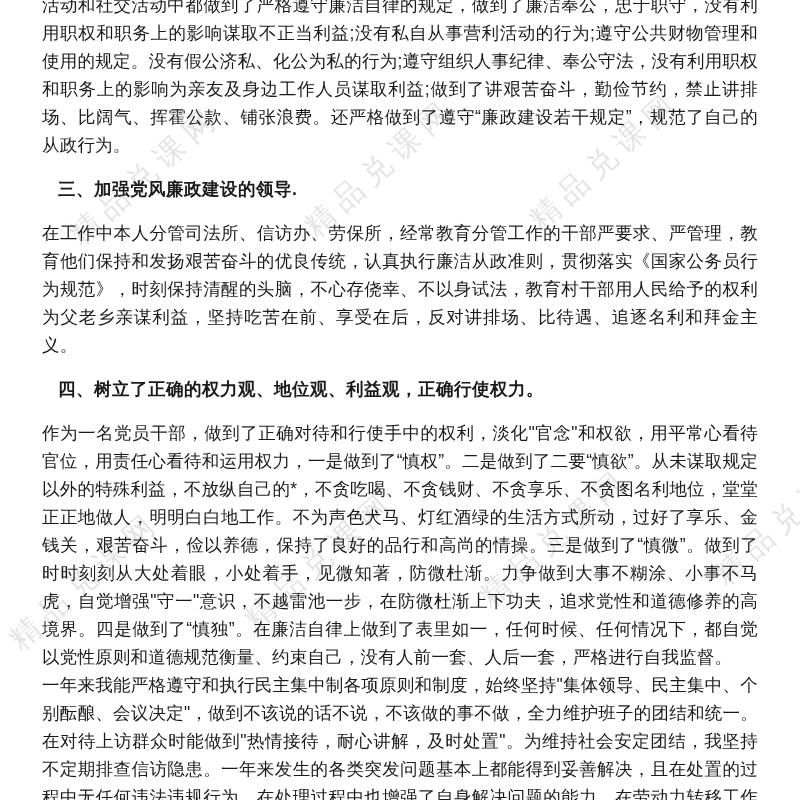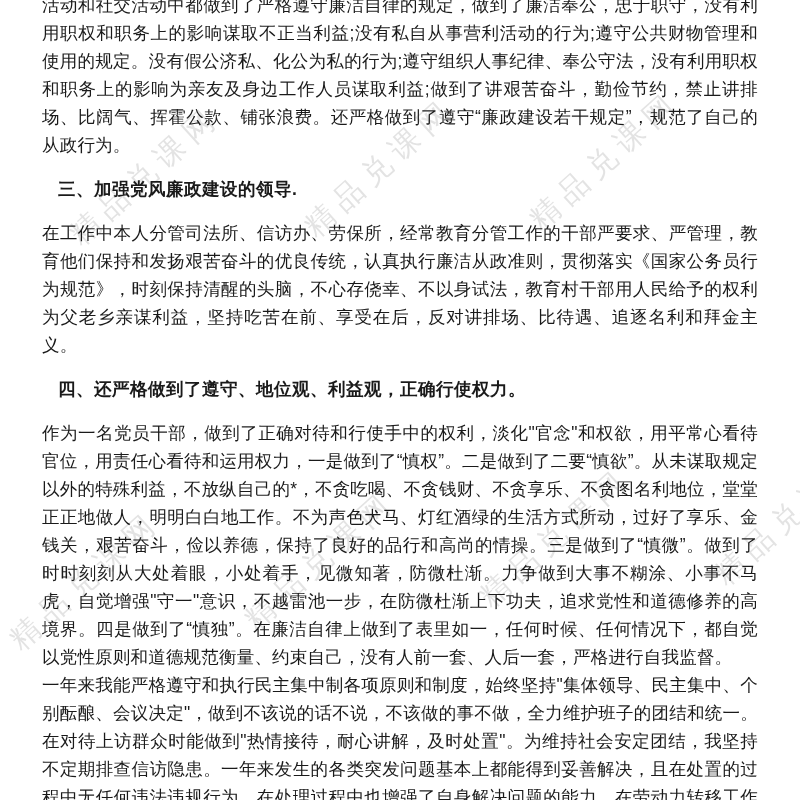--- a/index.html
+++ b/index.html
@@ -81,21 +81,21 @@
   </div>
 
   <div class="content">
 
     <p class="para">活动和社交活动中都做到了严格遵守廉洁自律的规定，做到了廉洁奉公，忠于职守，没有利用职权和职务上的影响谋取不正当利益;没有私自从事营利活动的行为;遵守公共财物管理和使用的规定。没有假公济私、化公为私的行为;遵守组织人事纪律、奉公守法，没有利用职权和职务上的影响为亲友及身边工作人员谋取利益;做到了讲艰苦奋斗，勤俭节约，禁止讲排场、比阔气、挥霍公款、铺张浪费。还严格做到了遵守“廉政建设若干规定”，规范了自己的从政行为。</p>
 
     <h3 class="heading">三、加强党风廉政建设的领导.</h3>
 
     <p class="para">在工作中本人分管司法所、信访办、劳保所，经常教育分管工作的干部严要求、严管理，教育他们保持和发扬艰苦奋斗的优良传统，认真执行廉洁从政准则，贯彻落实《国家公务员行为规范》，时刻保持清醒的头脑，不心存侥幸、不以身试法，教育村干部用人民给予的权利为父老乡亲谋利益，坚持吃苦在前、享受在后，反对讲排场、比待遇、追逐名利和拜金主义。</p>
 
-    <h3 class="heading">四、还严格做到了遵守、地位观、利益观，正确行使权力。</h3>
+    <h3 class="heading">四、树立了正确的权力观、地位观、利益观，正确行使权力。</h3>
 
     <p class="para">作为一名党员干部，做到了正确对待和行使手中的权利，淡化"官念"和权欲，用平常心看待官位，用责任心看待和运用权力，一是做到了“慎权”。二是做到了二要“慎欲”。从未谋取规定以外的特殊利益，不放纵自己的*，不贪吃喝、不贪钱财、不贪享乐、不贪图名利地位，堂堂正正地做人，明明白白地工作。不为声色犬马、灯红酒绿的生活方式所动，过好了享乐、金钱关，艰苦奋斗，俭以养德，保持了良好的品行和高尚的情操。三是做到了“慎微”。做到了时时刻刻从大处着眼，小处着手，见微知著，防微杜渐。力争做到大事不糊涂、小事不马虎，自觉增强"守一"意识，不越雷池一步，在防微杜渐上下功夫，追求党性和道德修养的高境界。四是做到了“慎独”。在廉洁自律上做到了表里如一，任何时候、任何情况下，都自觉以党性原则和道德规范衡量、约束自己，没有人前一套、人后一套，严格进行自我监督。</p>
 
 
     <p class="para">一年来我能严格遵守和执行民主集中制各项原则和制度，始终坚持"集体领导、民主集中、个别酝酿、会议决定"，做到不该说的话不说，不该做的事不做，全力维护班子的团结和统一。在对待上访群众时能做到"热情接待，耐心讲解，及时处置"。为维持社会安定团结，我坚持不定期排查信访隐患。一年来发生的各类突发问题基本上都能得到妥善解决，且在处置的过程中无任何违法违规行为。在处理过程中也增强了自身解决问题的能力。在劳动力转移工作上，着重做好了宣传和培训两项工作。</p>
 
   </div>
 </div>
 
 </body></html>

